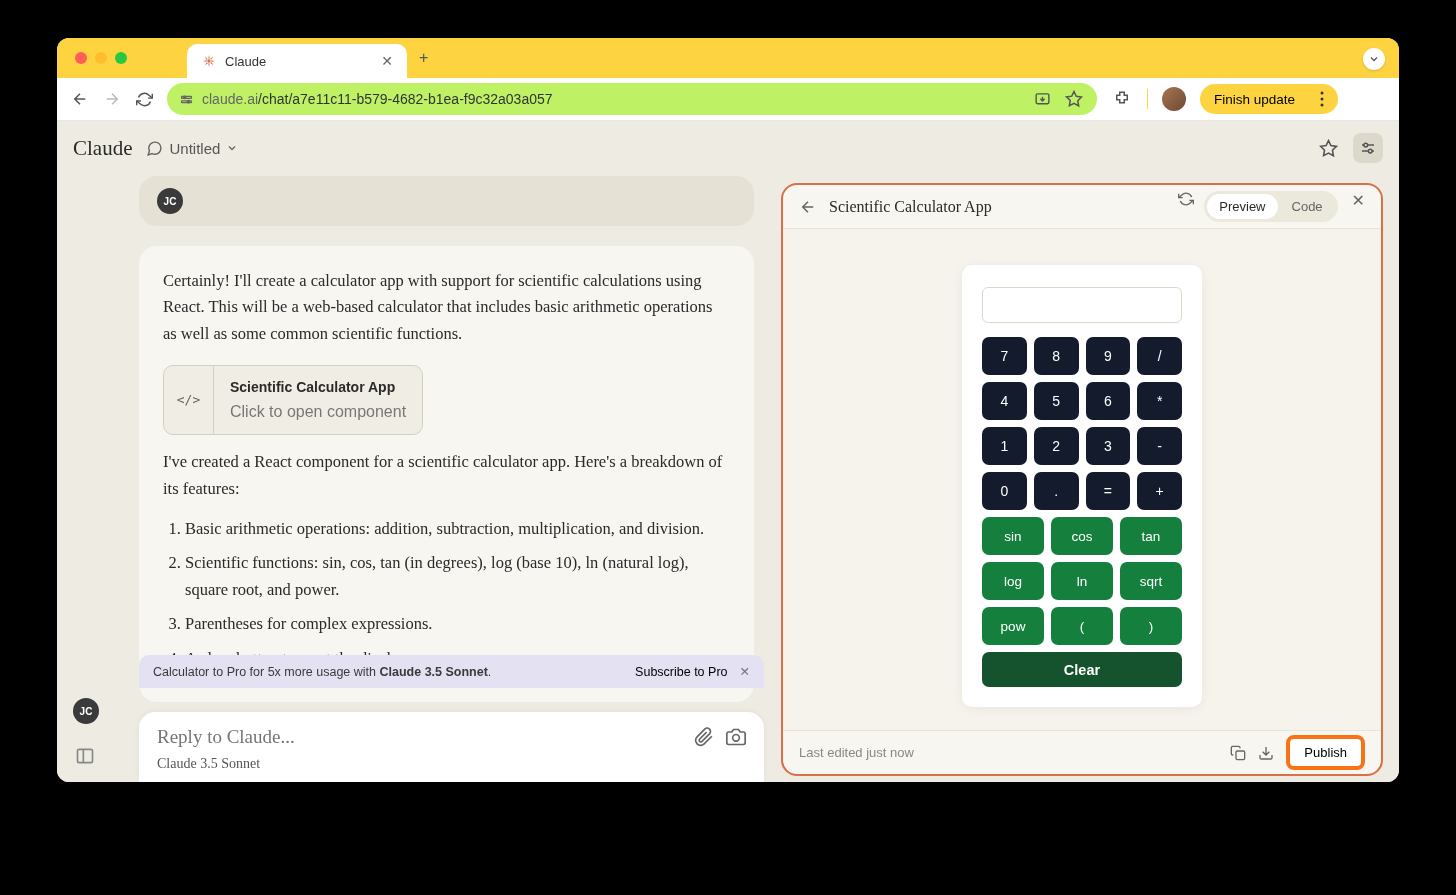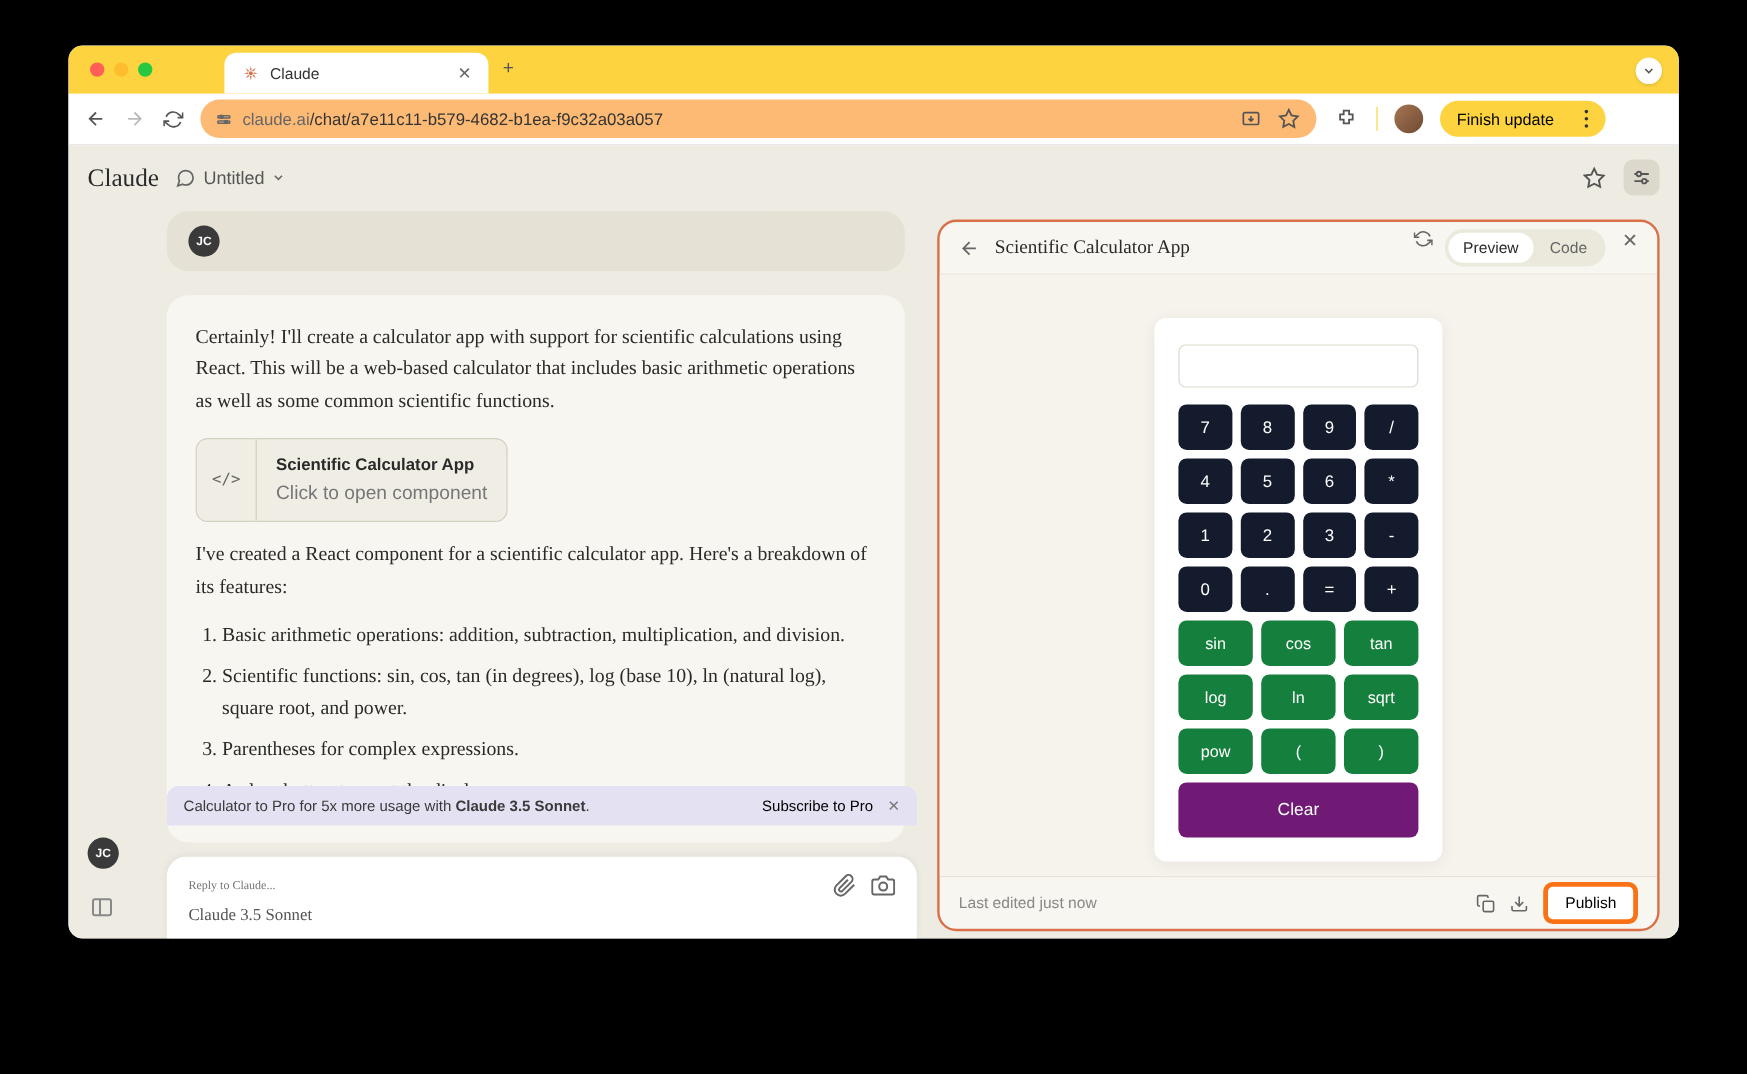--- a/index.html
+++ b/index.html
@@ -13,21 +13,21 @@
 .dot-r { background: #ff5f57; } .dot-y { background: #ffbd2e; } .dot-g { background: #28c840; }
 .tab { background: #fff; height: 34px; margin-top: 6px; border-radius: 10px 10px 0 0; display: flex; align-items: center; padding: 0 14px; gap: 8px; min-width: 220px; }
 .tab-logo { width: 16px; height: 16px; }
 .tab-title { font-size: 13px; color: #333; flex: 1; }
 .tab-close { color: #666; font-size: 14px; cursor: pointer; }
 .new-tab { margin-left: 12px; color: #555; font-size: 16px; cursor: pointer; }
 .chev-dd { position: absolute; right: 14px; top: 10px; width: 22px; height: 22px; background: #fff; border-radius: 50%; display: flex; align-items: center; justify-content: center; box-shadow: 0 1px 3px rgba(0,0,0,.15); cursor: pointer; }
 
 .url-bar { height: 43px; background: #fff; display: flex; align-items: center; padding: 0 14px; gap: 14px; border-bottom: 1px solid #e8e8e8; }
 .nav-ico { width: 18px; height: 18px; color: #555; display: flex; align-items: center; justify-content: center; cursor: pointer; }
-.url-field { flex: 1; max-width: 930px; background: #fdba74; border-radius: 18px; height: 32px; display: flex; align-items: center; padding: 0 12px; gap: 8px; font-size: 14px; color: #333; }
+.url-field { flex: 1; max-width: 930px; background: #bef264; border-radius: 18px; height: 32px; display: flex; align-items: center; padding: 0 12px; gap: 8px; font-size: 14px; color: #333; }
 .url-pre { color: #666; }
 .url-right { margin-left: auto; display: flex; gap: 10px; align-items: center; }
 .url-ibtn { width: 22px; height: 22px; color: #555; display: flex; align-items: center; justify-content: center; cursor: pointer; }
 .divider-v { width: 1px; height: 20px; background: #fdd43f; }
 .avatar-img { width: 24px; height: 24px; border-radius: 50%; background: linear-gradient(135deg,#a87654,#6d4a32); }
 .finish-btn { background: #fdd43f; border-radius: 18px; padding: 7px 14px; font-size: 13.5px; font-weight: 500; display: flex; align-items: center; gap: 25px; cursor: pointer; }
 
 .app { position: absolute; top: 83px; left: 0; right: 0; bottom: 0; background: #eeece2; }
 .app-bar { height: 54px; display: flex; align-items: center; padding: 0 16px; gap: 14px; }
 .brand { font-family: Georgia, serif; font-size: 21px; color: #2a2a2a; font-weight: 400; }
@@ -53,21 +53,21 @@
 .artifact-sub { font-family: -apple-system, sans-serif; font-size: 16px; color: #777; }
 .asst-msg ol { padding-left: 22px; }
 .asst-msg li { margin-bottom: 8px; }
 
 .promo { position: absolute; bottom: 94px; left: 0; right: -10px; background: #e4e1f3; border-radius: 10px 10px 0 0; padding: 9px 14px; display: flex; align-items: center; font-size: 12.5px; color: #3a3a3a; }
 .promo a { color: #000000; font-weight: 500; margin-left: auto; margin-right: 12px; cursor: pointer; }
 .promo-x { color: #777; cursor: pointer; }
 
 .input-area { position: absolute; bottom: 0; left: 0; right: -10px; background: #fff; border-radius: 16px 16px 0 0; padding: 14px 18px 10px; box-shadow: 0 -1px 6px rgba(0,0,0,.05); }
 .input-row { display: flex; align-items: center; gap: 12px; }
-.input-row input { flex: 1; border: none; outline: none; font-size: 10px; color: #a21caf; font-family: Georgia, serif; }
+.input-row input { flex: 1; border: none; outline: none; font-size: 19px; color: #a21caf; font-family: Georgia, serif; }
 .in-ico { color: #666; cursor: pointer; }
 .model-line { margin-top: 8px; font-family: Georgia, serif; font-size: 14px; color: #555; }
 
 .side-avatar { position: absolute; left: 16px; bottom: 58px; width: 26px; height: 26px; border-radius: 50%; background: #3a3a3a; color: #fff; font-size: 10px; font-weight: 600; display: flex; align-items: center; justify-content: center; }
 .side-panel-ico { position: absolute; left: 18px; bottom: 16px; width: 20px; height: 20px; color: #888; cursor: pointer; }
 
 .art-head { height: 44px; border-bottom: 1px solid #e8e4d8; display: flex; align-items: center; padding: 0 16px; gap: 12px; }
 .art-back { color: #666; cursor: pointer; }
 .art-title { font-family: Georgia, serif; font-size: 16px; color: #2a2a2a; }
 .art-head-r { margin-left: auto; display: flex; align-items: flex-start; gap: 10px; }
@@ -77,21 +77,21 @@
 .seg button.active { background: #fff; color: #2a2a2a; font-weight: 500; }
 .art-close { color: #666; cursor: pointer; margin-left: 4px; }
 
 .art-body { position: absolute; top: 44px; left: 0; right: 0; bottom: 44px; display: flex; align-items: flex-start; justify-content: center; padding-top: 36px; background: #f5f3ec; }
 .calc { width: 240px; background: #fff; border-radius: 10px; padding: 22px 20px 20px; box-shadow: 0 2px 12px rgba(0,0,0,.06); }
 .calc-disp { width: 100%; height: 36px; border: 1px solid #dcd9cc; border-radius: 6px; margin-bottom: 14px; }
 .calc-grid { display: grid; grid-template-columns: repeat(4, 1fr); gap: 7px; }
 .calc-btn { background: #131B2C; color: #fff; border: none; border-radius: 7px; height: 38px; font-size: 14px; font-weight: 500; cursor: pointer; }
 .calc-fns { display: grid; grid-template-columns: repeat(3, 1fr); gap: 7px; margin-top: 7px; }
 .calc-fn { background: #15803d; color: #fff; border: none; border-radius: 7px; height: 38px; font-size: 13.5px; font-weight: 500; cursor: pointer; }
-.calc-clear { background: #701a75; color: #fff; border: none; border-radius: 7px; height: 46px; font-size: 14.5px; font-weight: 400; cursor: pointer; width: 100%; margin-top: 7px; }
+.calc-clear { background: #14532d; color: #fff; border: none; border-radius: 7px; height: 35px; font-size: 14.5px; font-weight: 700; cursor: pointer; width: 100%; margin-top: 7px; }
 
 .art-foot { position: absolute; bottom: 0; left: 0; right: 0; height: 44px; border-top: 1px solid #e8e4d8; display: flex; align-items: center; padding: 0 16px; font-size: 13px; color: #888; }
 .art-foot-r { margin-left: auto; display: flex; align-items: center; gap: 12px; }
 .foot-ico { color: #666; cursor: pointer; }
 .publish-btn { background: #fff; border: 4px solid #f97316; border-radius: 8px; padding: 6px 14px; font-size: 13px; font-weight: 500; cursor: pointer; }
 svg { display: block; }
 </style>
 </head>
 <body>
 

